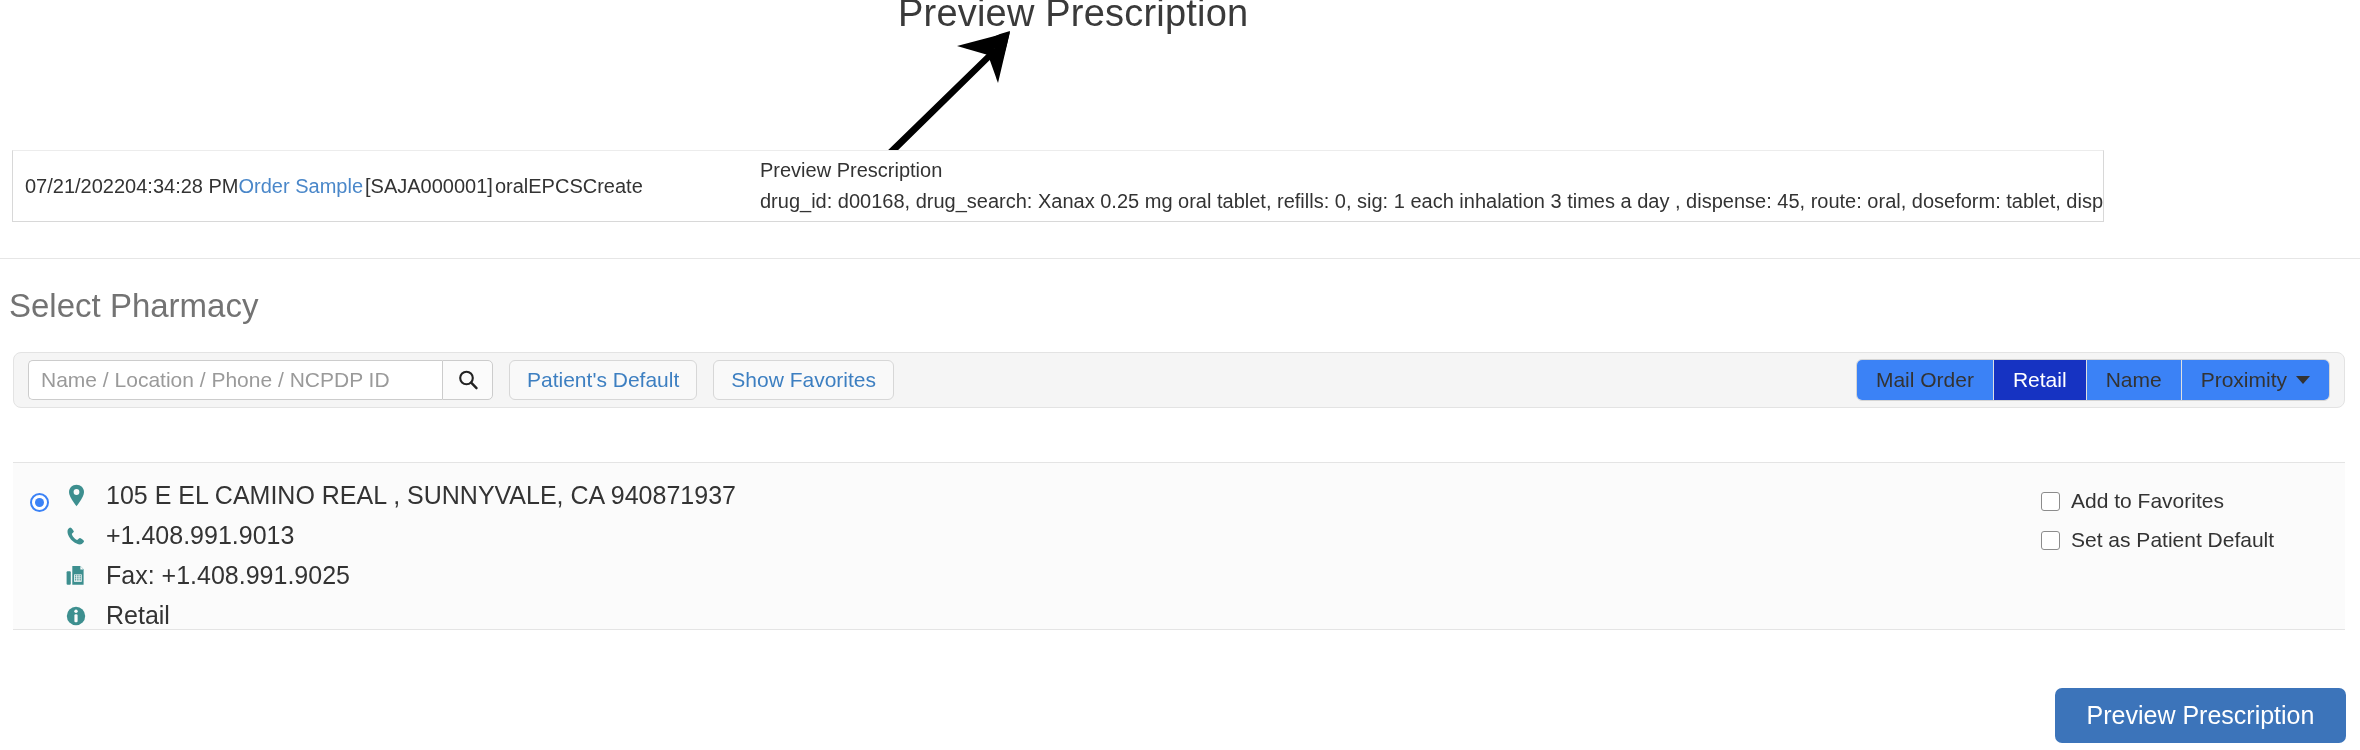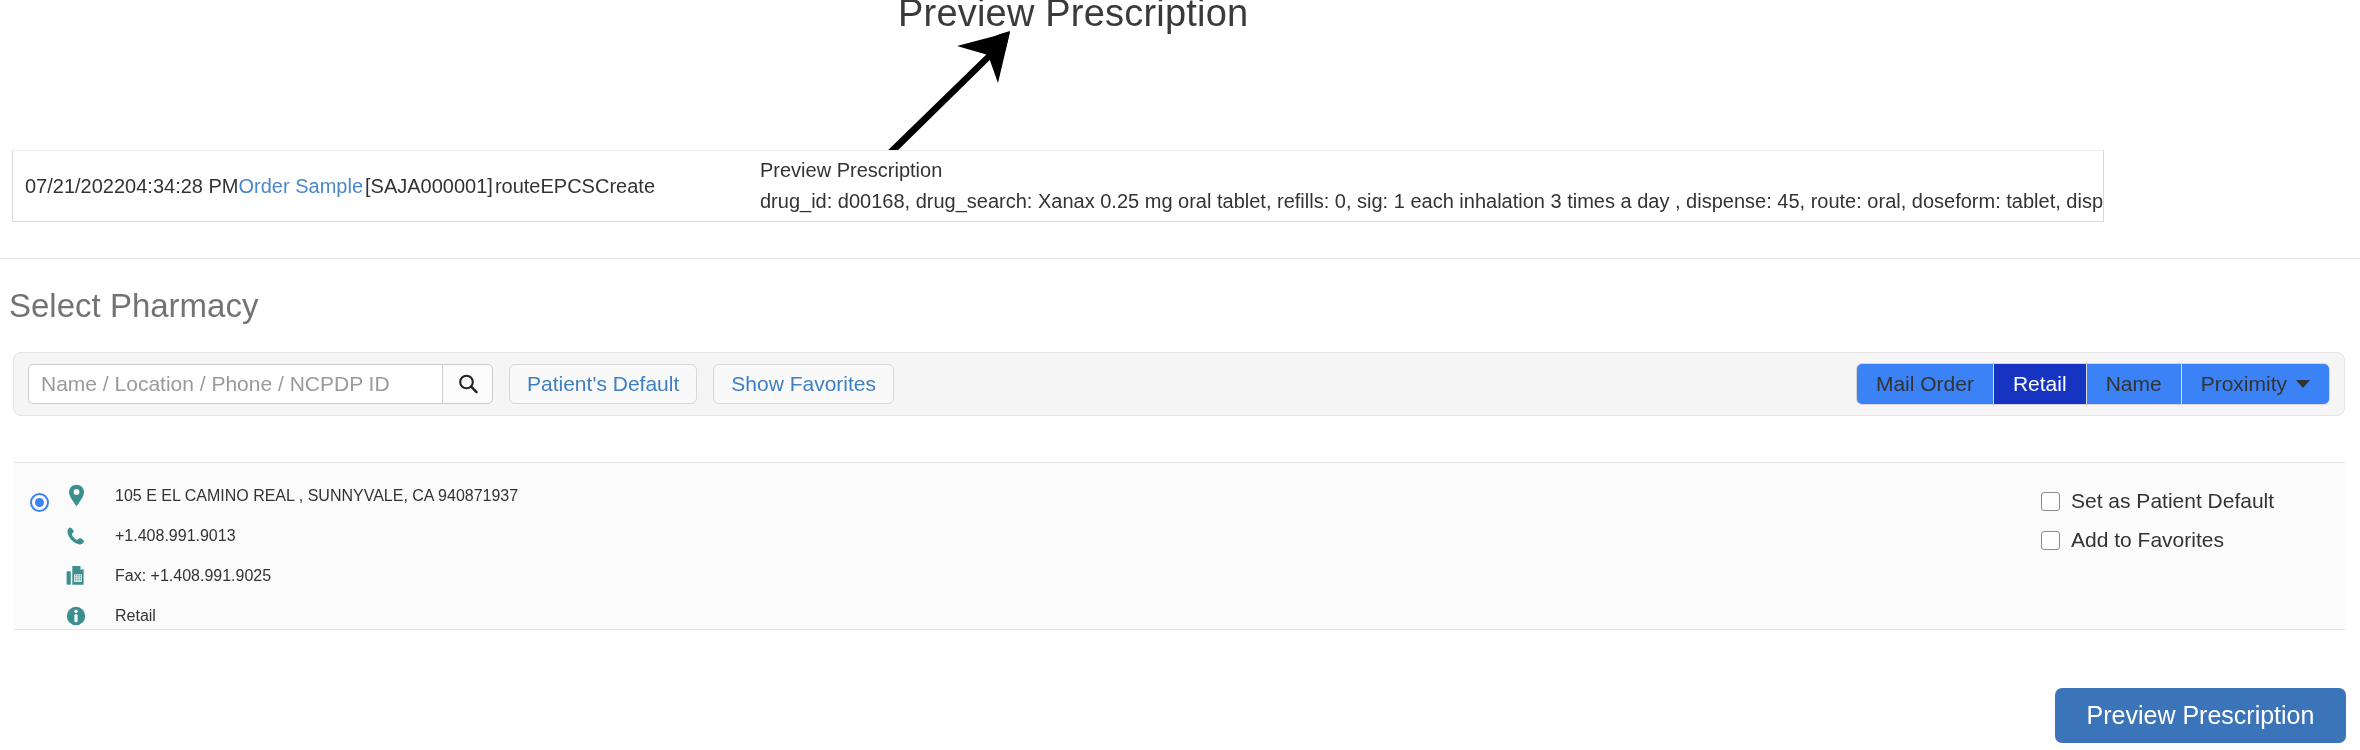--- a/index.html
+++ b/index.html
@@ -99,21 +99,21 @@
     font-weight: normal;
     margin: 0;
   }
 
   
   .filter-bar {
     position: absolute;
     left: 13px;
     top: 352px;
     width: 2332px;
-    height: 64px;
+    height: 56px;
     background: #f5f5f5;
     border: 1px solid #e3e3e3;
     border-radius: 8px;
     box-sizing: border-box;
     display: flex;
     align-items: center;
     padding: 0 14px;
   }
   .search-group { display: flex; align-items: stretch; height: 40px; }
   .search-input {
@@ -240,22 +240,22 @@
     font-size: 22px;
     font-weight: bold;
     color: #222222;
     margin: 0 0 18px 18px;
     letter-spacing: 0.2px;
   }
   .pharm-lines { margin-left: 0; }
   .pharm-line {
     display: flex;
     align-items: center;
-    gap: 28px;
-    font-size: 16px;
+    gap: 19px;
+    font-size: 25px;
     color: #333333;
     height: 29px;
     margin-bottom: 11px;
   }
   .pharm-line .ico {
     width: 22px;
     display: flex;
     justify-content: center;
     align-items: center;
     flex: none;
@@ -316,21 +316,21 @@
 
 <div class="audit-table">
   <div class="audit-row">
     <div class="audit-left">
       <span>07/21/2022</span>
       <span>04:34:28 PM</span>
       <span class="patient-link">Order Sample</span>
       <span class="sep"></span>
       <span>[SAJA000001]</span>
       <span class="sep"></span>
-      <span>route</span>
+      <span>oral</span>
       <span>EPCS</span>
       <span>Create</span>
     </div>
     <div class="audit-right">
       <div class="evt-title">Preview Prescription</div>
       <div class="evt-detail">drug_id: d00168, drug_search: Xanax 0.25 mg oral tablet, refills: 0, sig: 1 each inhalation 3 times a day , dispense: 45, route: oral, doseform: tablet, dispense_as_written</div>
     </div>
   </div>
 </div>
 <div class="section-divider"></div>
@@ -423,22 +423,22 @@
         </span>
         <span>Retail</span>
       </div>
 
     </div>
   </div>
 
   <div class="pharm-checks">
     <label class="check-row">
       <span class="checkbox"></span>
-      <span>Set as Patient Default</span>
+      <span>Add to Favorites</span>
     </label>
     <label class="check-row">
       <span class="checkbox"></span>
-      <span>Add to Favorites</span>
+      <span>Set as Patient Default</span>
     </label>
   </div>
 </div>
 
 <button class="primary-btn">Preview Prescription</button>
 
 </body></html>

